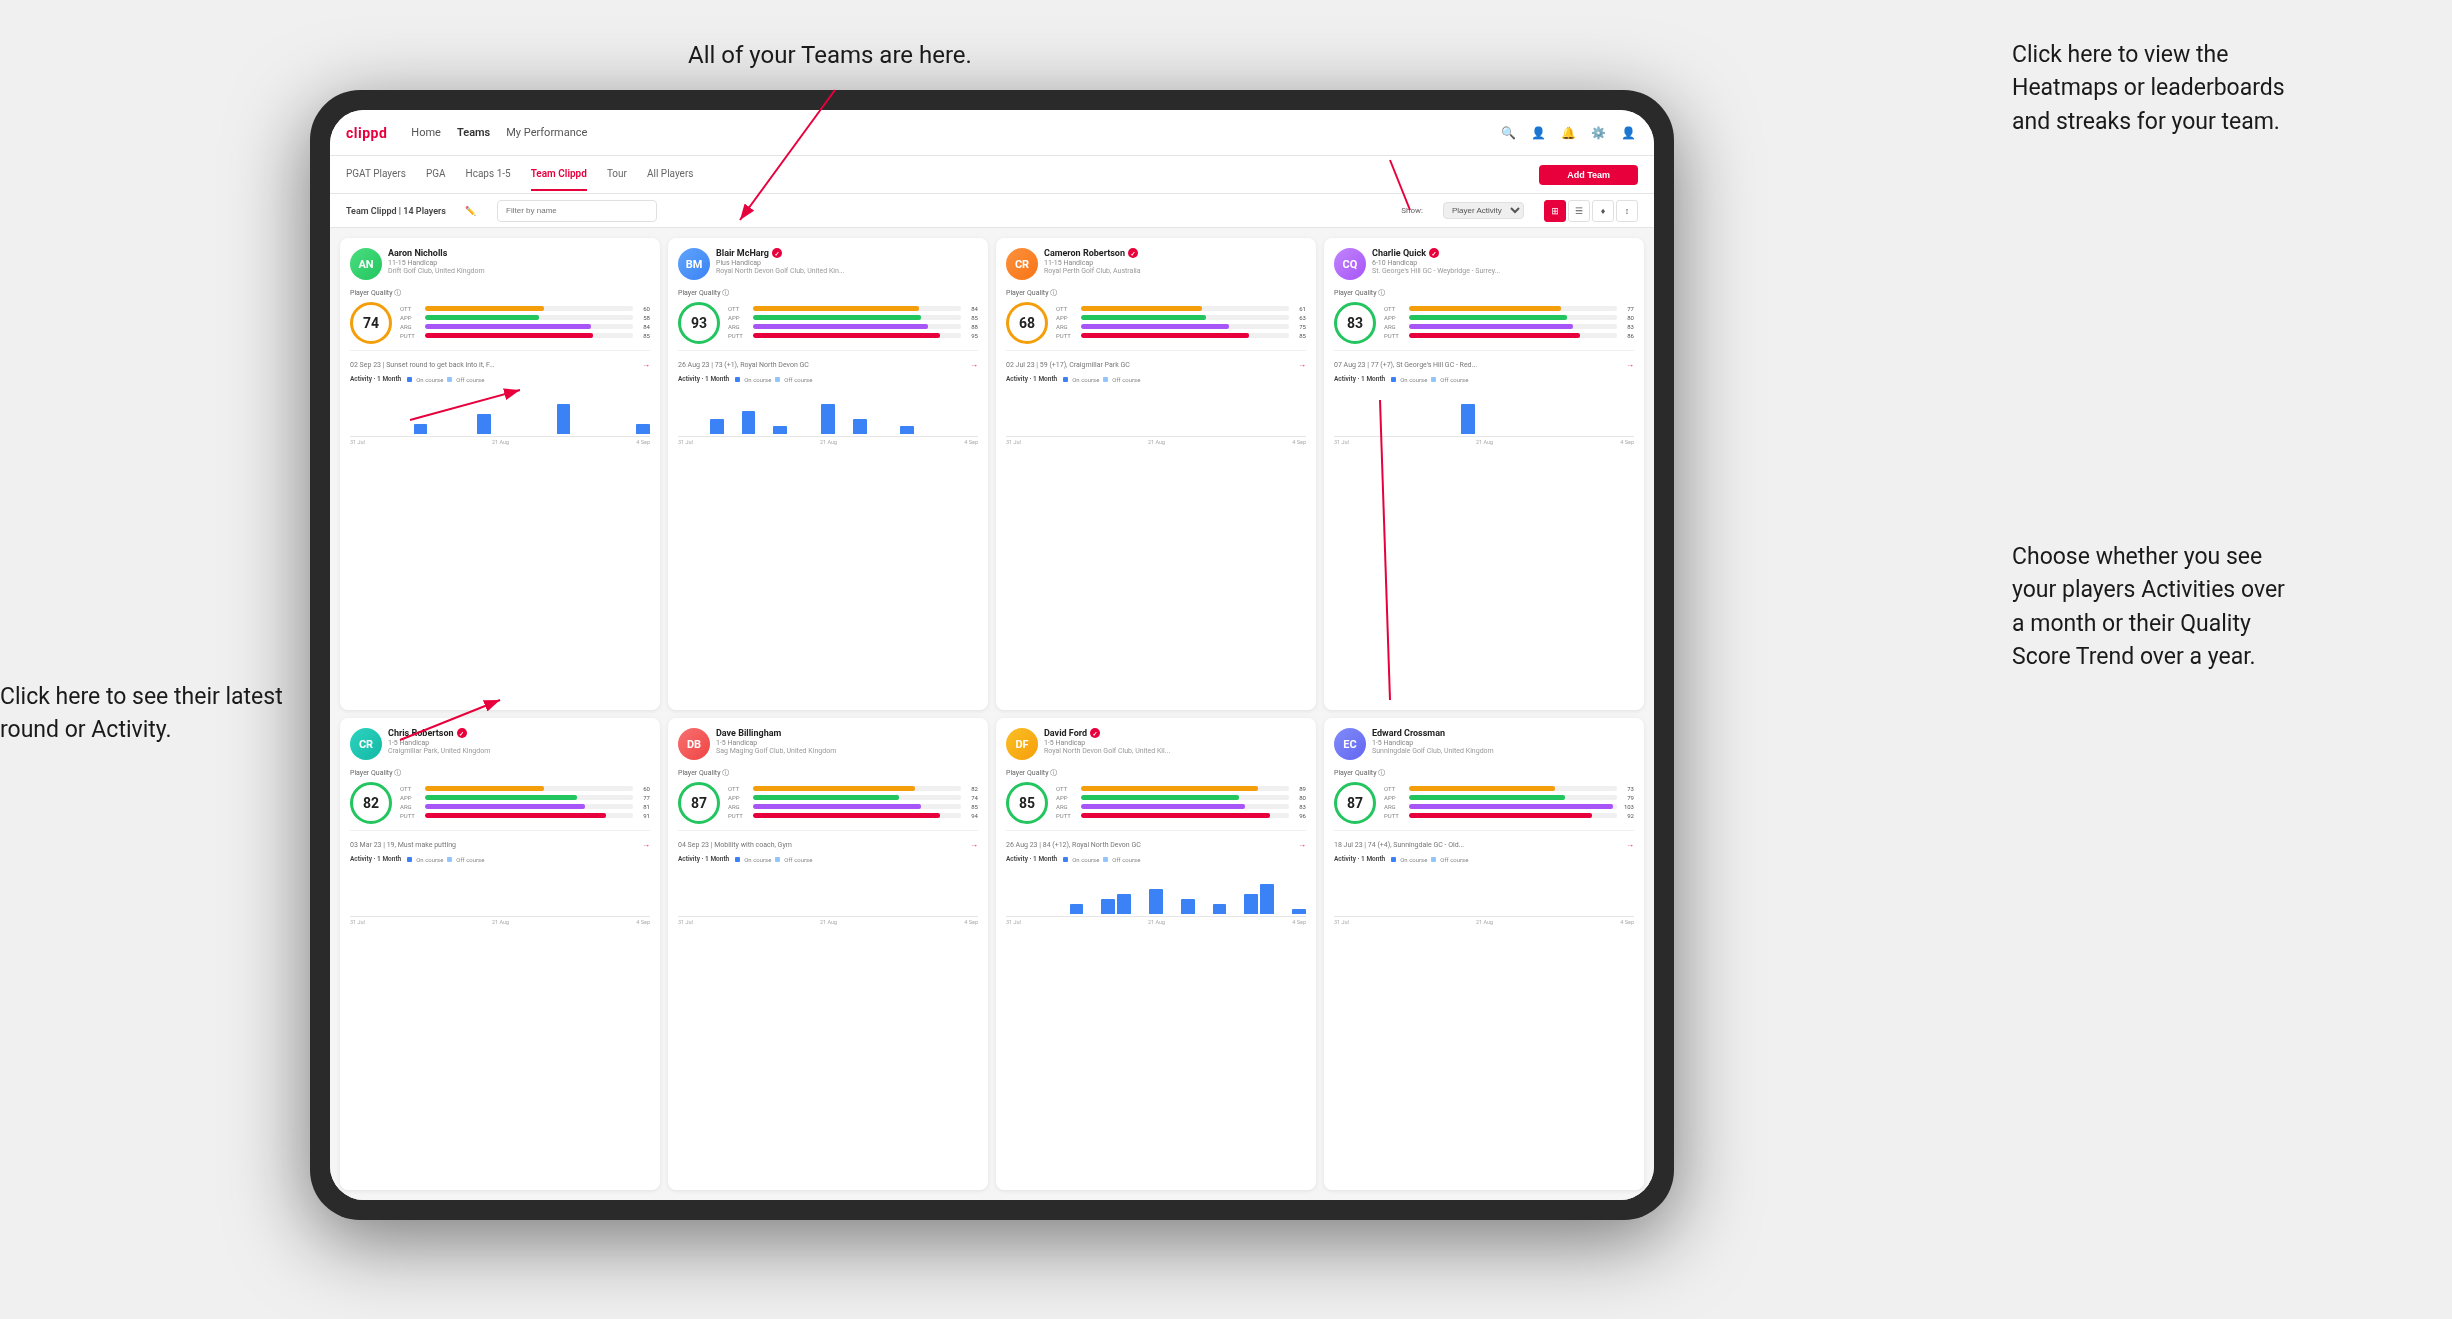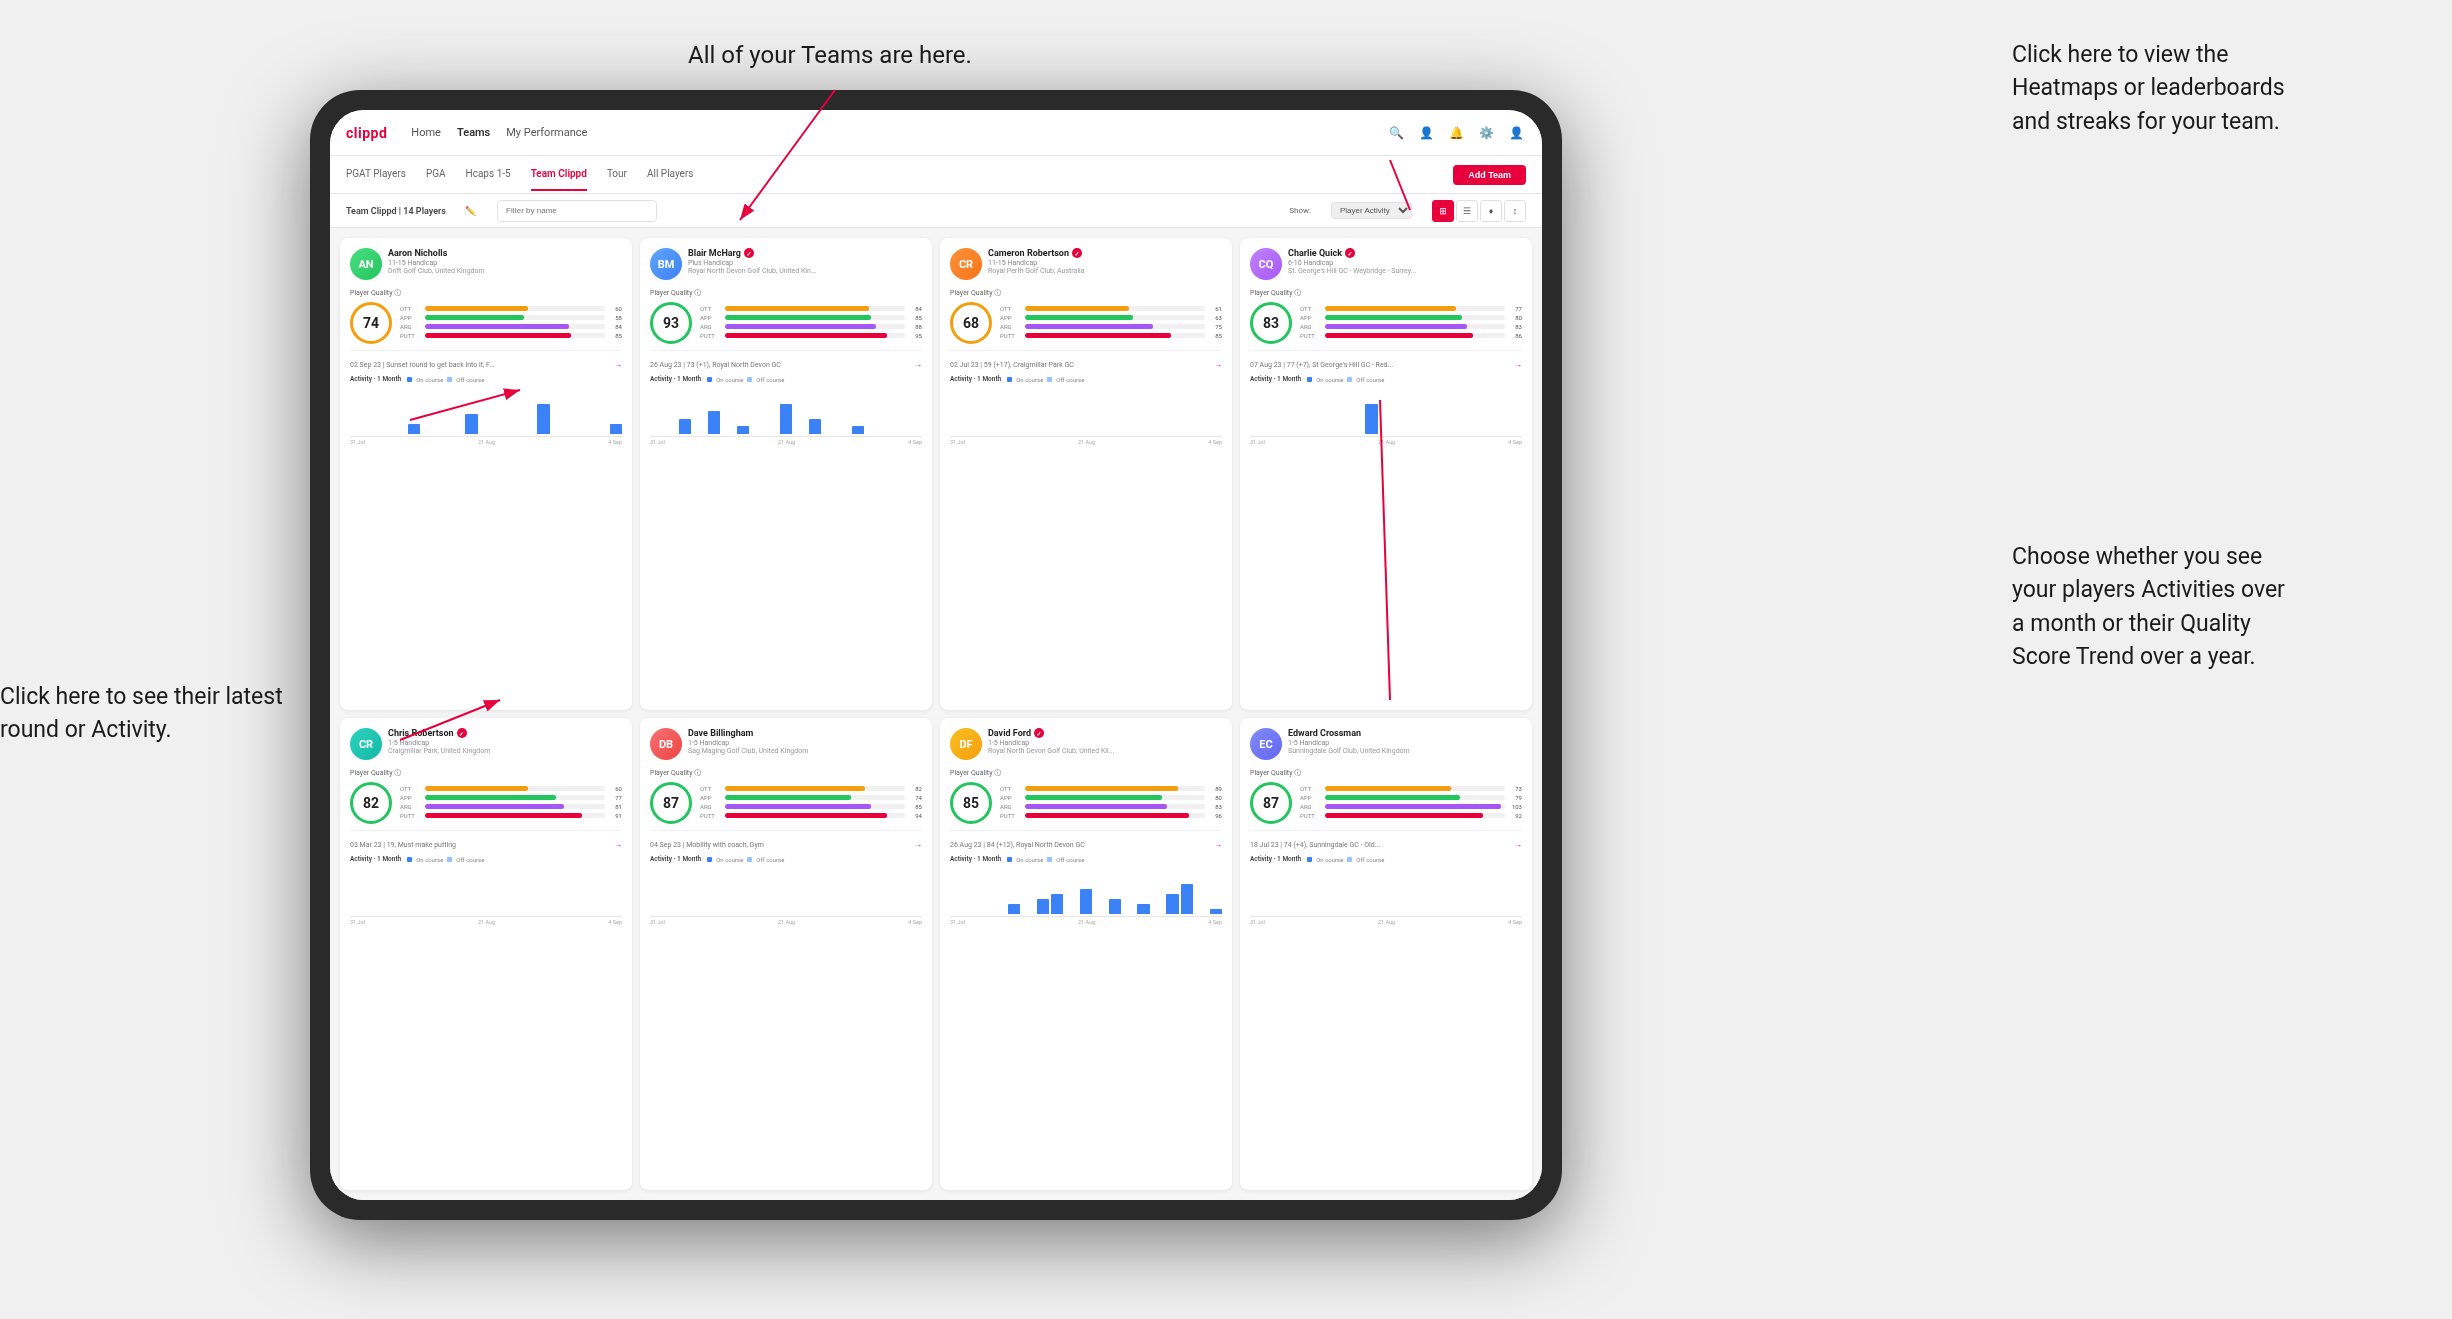--- a/index.html
+++ b/index.html
@@ -10,21 +10,21 @@
       height: 1319px;
       overflow: hidden;
       position: relative;
     }
 
     
     .tablet-frame {
       position: absolute;
       left: 310px;
       top: 90px;
-      width: 1252px;
+      width: 1364px;
       height: 1130px;
       background: #2a2a2a;
       border-radius: 50px;
       box-shadow: 0 20px 80px rgba(0,0,0,0.5);
     }
 
     .tablet-screen {
       position: absolute;
       left: 20px;
       top: 20px;
@@ -111,21 +111,21 @@
       color: #e8003d;
       border-bottom: 2px solid #e8003d;
       font-weight: 600;
     }
 
     .add-team-btn {
       margin-left: auto;
       background: #e8003d;
       color: #fff;
       border: none;
-      padding: 5px 15px;
+      padding: 5px 28px;
       border-radius: 4px;
       font-size: 9px;
       cursor: pointer;
       font-weight: 600;
       text-align: center;
     }
 
     
     .toolbar {
       height: 34px;

